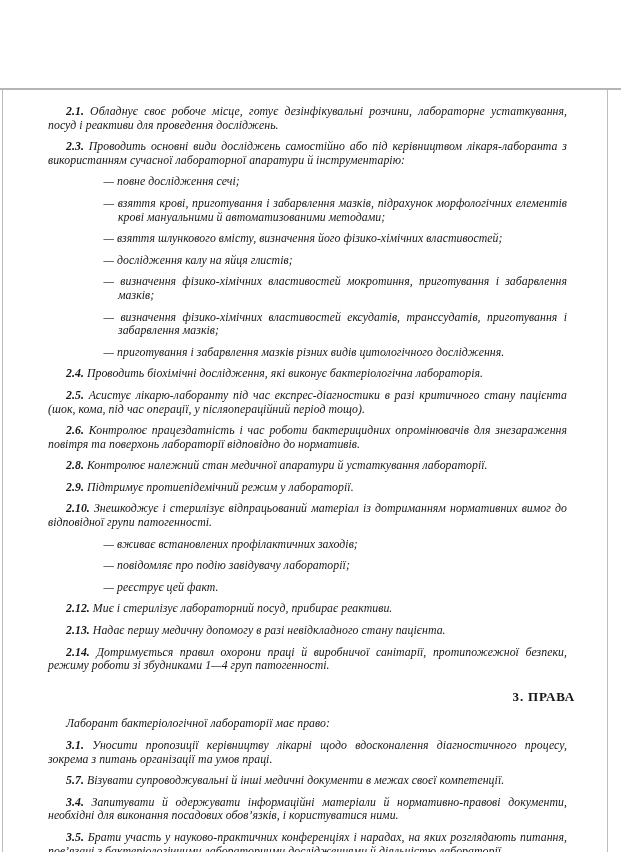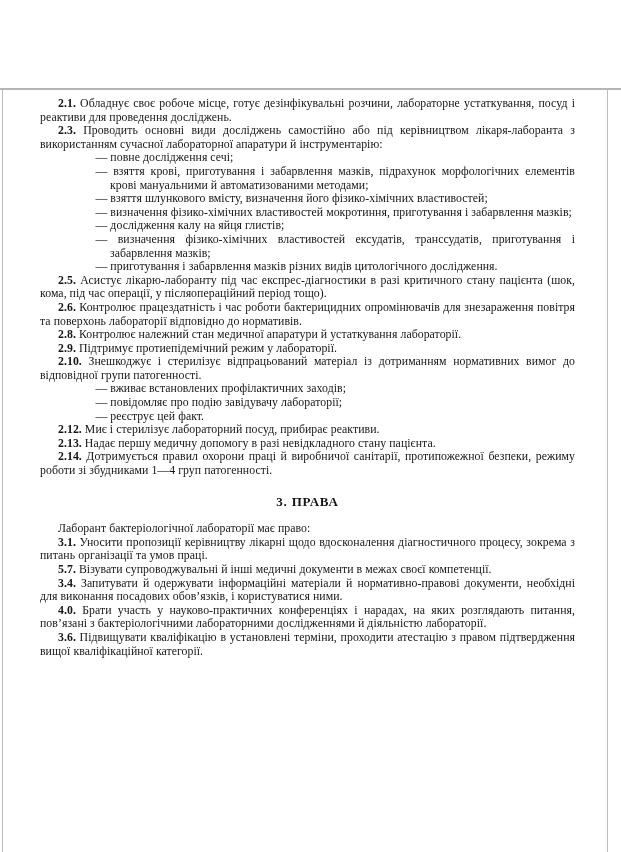--- a/index.html
+++ b/index.html
@@ -35,69 +35,71 @@
   }
   .content {
     padding: 7px 32px 0 37px;
     color: #161616;
     font-size: 11.8px;
     line-height: 13.6px;
     text-align: justify;
     letter-spacing: 0.05px;
   }
   .content p {
-    margin: 0;
+    margin: 8px;
+    font-style: italic;
   }
   p.item, p.plain {
     text-indent: 18px;
   }
   p.item .num {
     font-weight: bold;
   }
   p.bullet {
     padding-left: 70px;
     text-indent: -14.5px;
   }
   .heading {
-    text-align: center;
+    text-align: right;
     font-weight: bold;
     font-size: 13px;
     letter-spacing: 0.8px;
     margin: 17px 0 14px 0;
     text-indent: 0;
   }
 </style>
 </head>
 <body>
 
 <div class="top-rule"></div>
 
 <div class="page">
   <div class="content" id="doc-content">
       <p class="item"><span class="num">2.1.</span> Обладнує своє робоче місце, готує дезінфікувальні розчини, лабораторне устаткування, посуд і реактиви для проведення досліджень.</p>
       <p class="item"><span class="num">2.3.</span> Проводить основні види досліджень самостійно або під керівництвом лікаря-лаборанта з використанням сучасної лабораторної апаратури й інструментарію:</p>
       <p class="bullet">— повне дослідження сечі;</p>
       <p class="bullet">— взяття крові, приготування і забарвлення мазків, підрахунок морфологічних елементів крові мануальними й автоматизованими методами;</p>
       <p class="bullet">— взяття шлункового вмісту, визначення його фізико-хімічних властивостей;</p>
+      <p class="bullet">— дослідження калу на яйця глистів;</p>
       <p class="bullet">— визначення фізико-хімічних властивостей мокротиння, приготування і забарвлення мазків;</p>
-      <p class="bullet">— дослідження калу на яйця глистів;</p>
       <p class="bullet">— визначення фізико-хімічних властивостей ексудатів, транссудатів, приготування і забарвлення мазків;</p>
       <p class="bullet">— приготування і забарвлення мазків різних видів цитологічного дослідження.</p>
+      <p class="item"><span class="num">2.4.</span> Проводить біохімічні дослідження, які виконує бактеріологічна лабораторія.</p>
       <p class="item"><span class="num">2.5.</span> Асистує лікарю-лаборанту під час експрес-діагностики в разі критичного стану пацієнта (шок, кома, під час операції, у післяопераційний період тощо).</p>
       <p class="item"><span class="num">2.6.</span> Контролює працездатність і час роботи бактерицидних опромінювачів для знезараження повітря та поверхонь лабораторії відповідно до нормативів.</p>
       <p class="item"><span class="num">2.8.</span> Контролює належний стан медичної апаратури й устаткування лабораторії.</p>
       <p class="item"><span class="num">2.9.</span> Підтримує протиепідемічний режим у лабораторії.</p>
       <p class="item"><span class="num">2.10.</span> Знешкоджує і стерилізує відпрацьований матеріал із дотриманням нормативних вимог до відповідної групи патогенності.</p>
       <p class="bullet">— вживає встановлених профілактичних заходів;</p>
       <p class="bullet">— повідомляє про подію завідувачу лабораторії;</p>
       <p class="bullet">— реєструє цей факт.</p>
       <p class="item"><span class="num">2.12.</span> Миє і стерилізує лабораторний посуд, прибирає реактиви.</p>
       <p class="item"><span class="num">2.13.</span> Надає першу медичну допомогу в разі невідкладного стану пацієнта.</p>
       <p class="item"><span class="num">2.14.</span> Дотримується правил охорони праці й виробничої санітарії, протипожежної безпеки, режиму роботи зі збудниками 1—4 груп патогенності.</p>
       <div class="heading">3. ПРАВА</div>
       <p class="plain">Лаборант бактеріологічної лабораторії має право:</p>
       <p class="item"><span class="num">3.1.</span> Уносити пропозиції керівництву лікарні щодо вдосконалення діагностичного процесу, зокрема з питань організації та умов праці.</p>
       <p class="item"><span class="num">5.7.</span> Візувати супроводжувальні й інші медичні документи в межах своєї компетенції.</p>
       <p class="item"><span class="num">3.4.</span> Запитувати й одержувати інформаційні матеріали й нормативно-правові документи, необхідні для виконання посадових обов’язків, і користуватися ними.</p>
-      <p class="item"><span class="num">4.0.</span> Брати участь у науково-практичних конференціях і нарадах, на яких розглядають питання, пов’язані з бактеріологічними лабораторними дослідженнями й діяльністю лабораторії.</p>
+      <p class="item"><span class="num">3.5.</span> Брати участь у науково-практичних конференціях і нарадах, на яких розглядають питання, пов’язані з бактеріологічними лабораторними дослідженнями й діяльністю лабораторії.</p>
       <p class="item"><span class="num">3.6.</span> Підвищувати кваліфікацію в установлені терміни, проходити атестацію з правом підтвердження вищої кваліфікаційної категорії.</p>
     </div>
 </div>
 
 </body></html>

